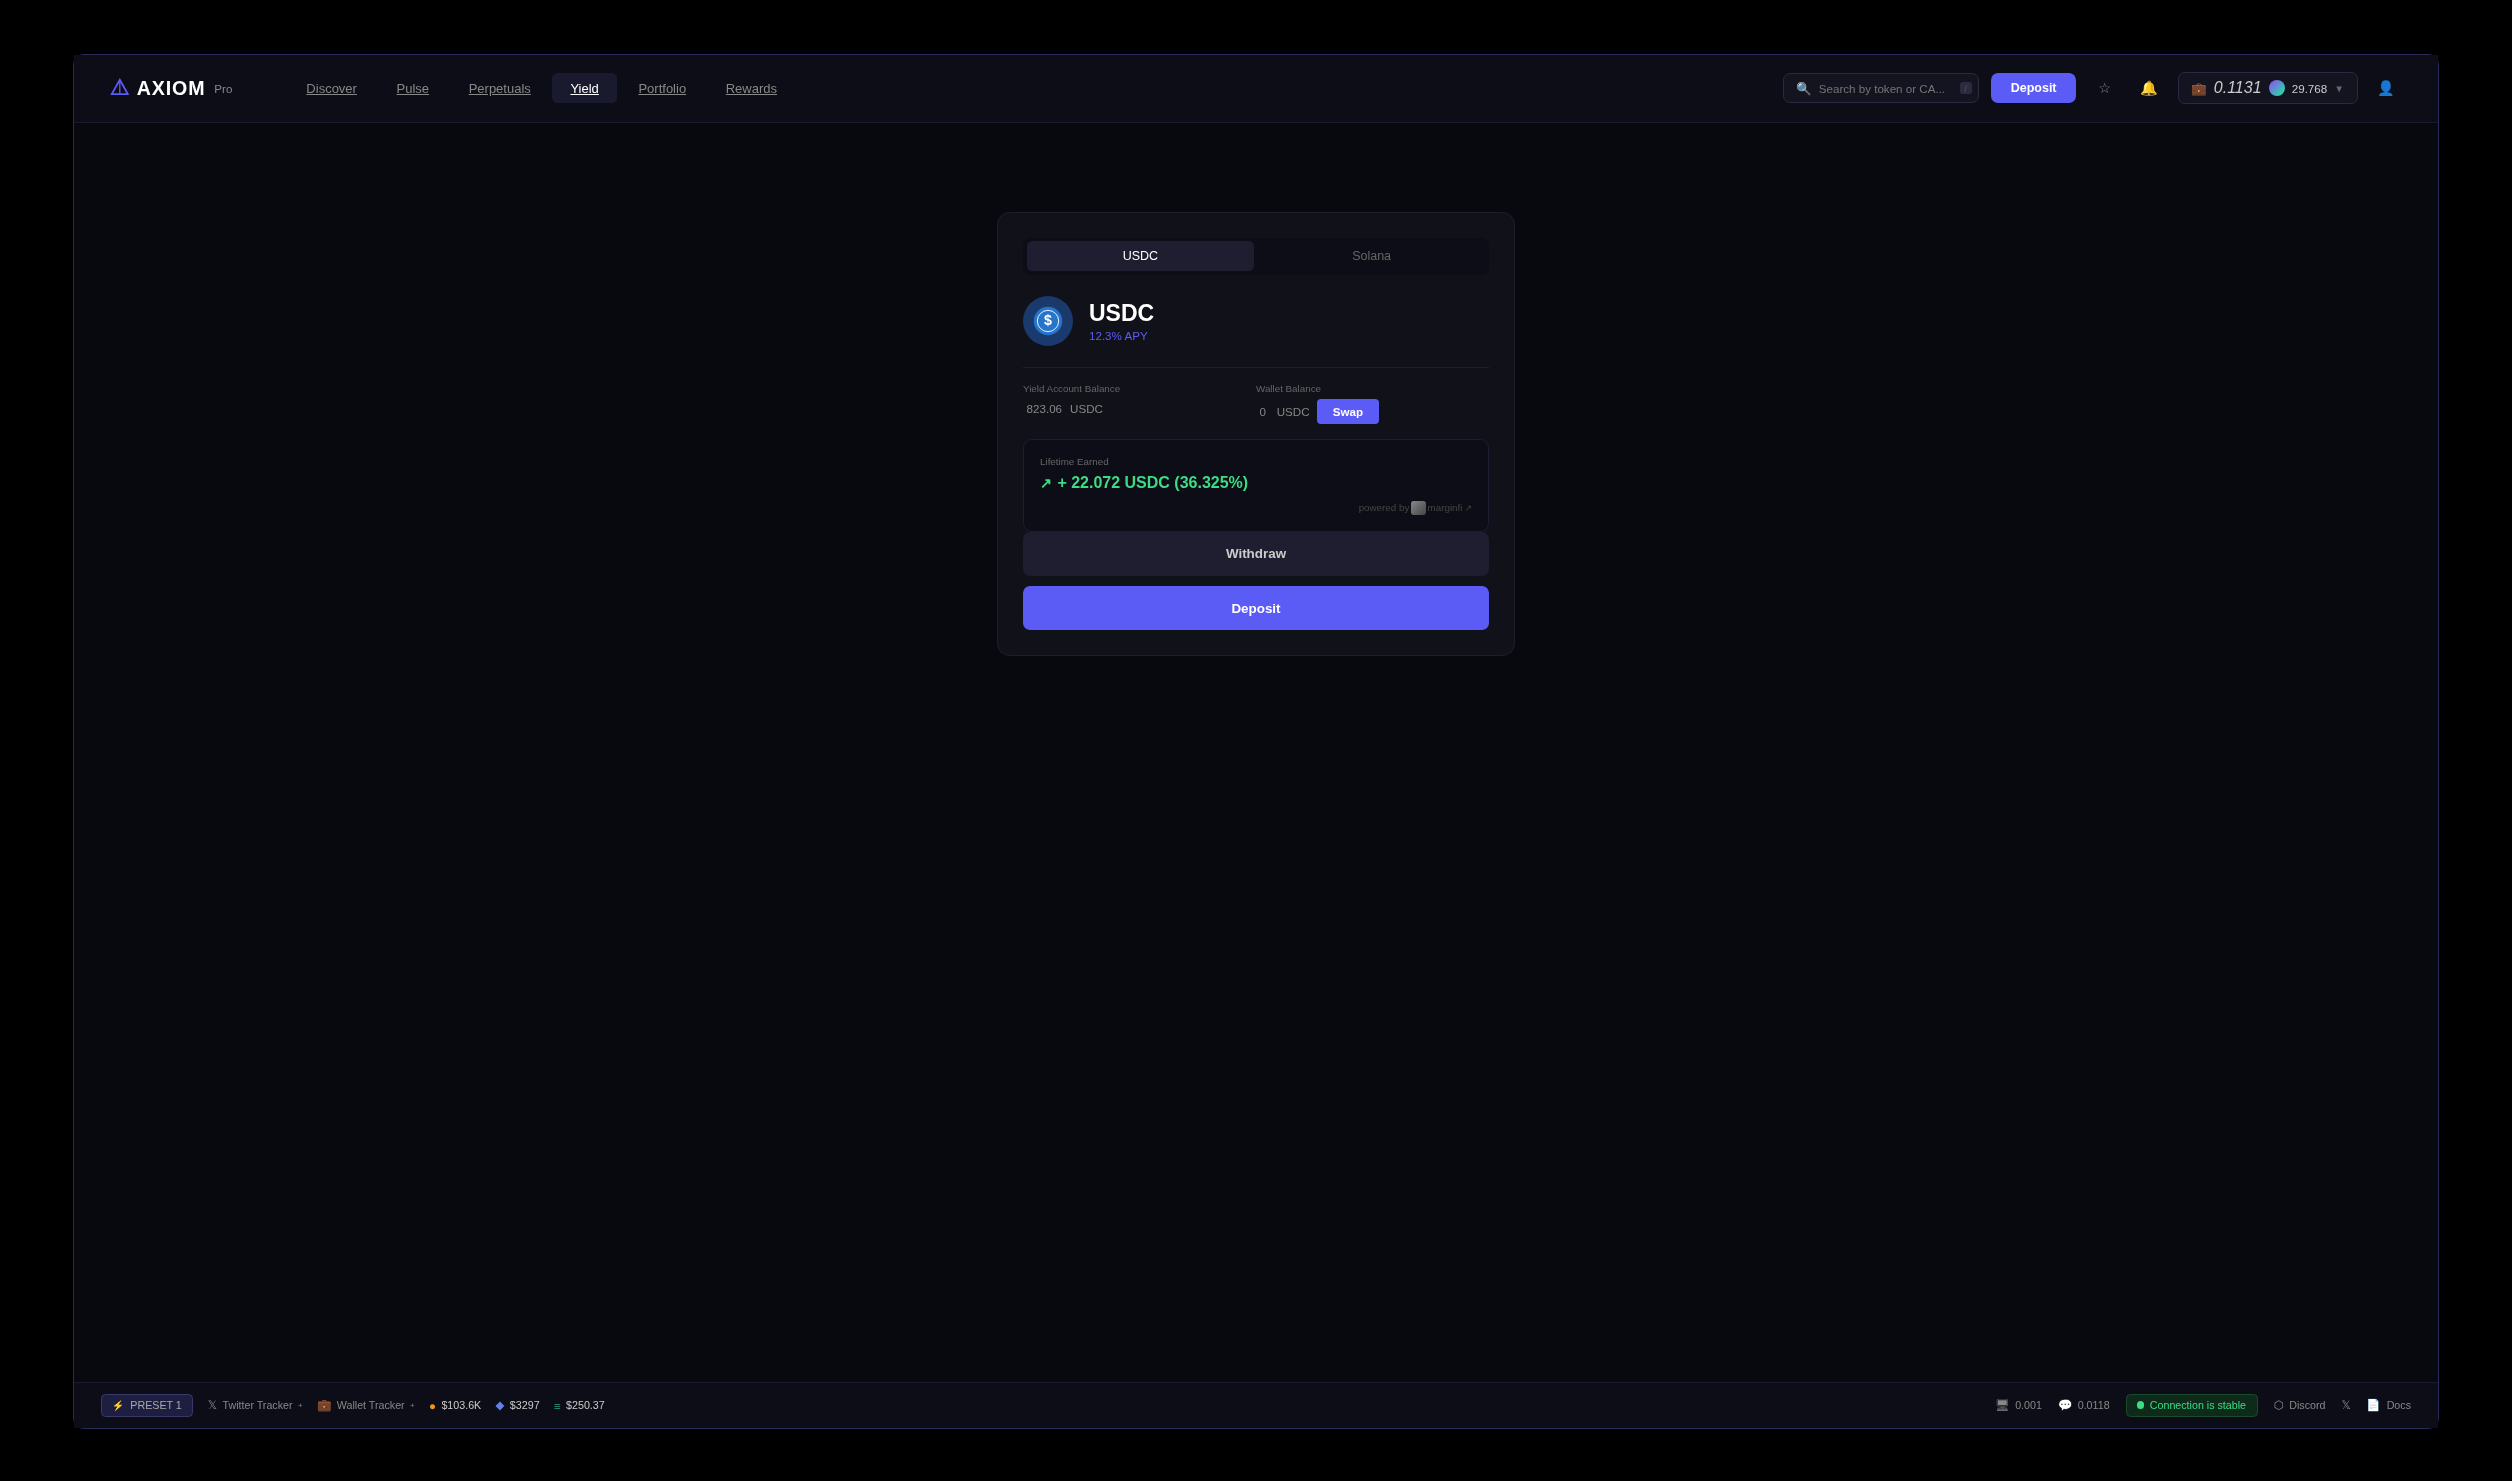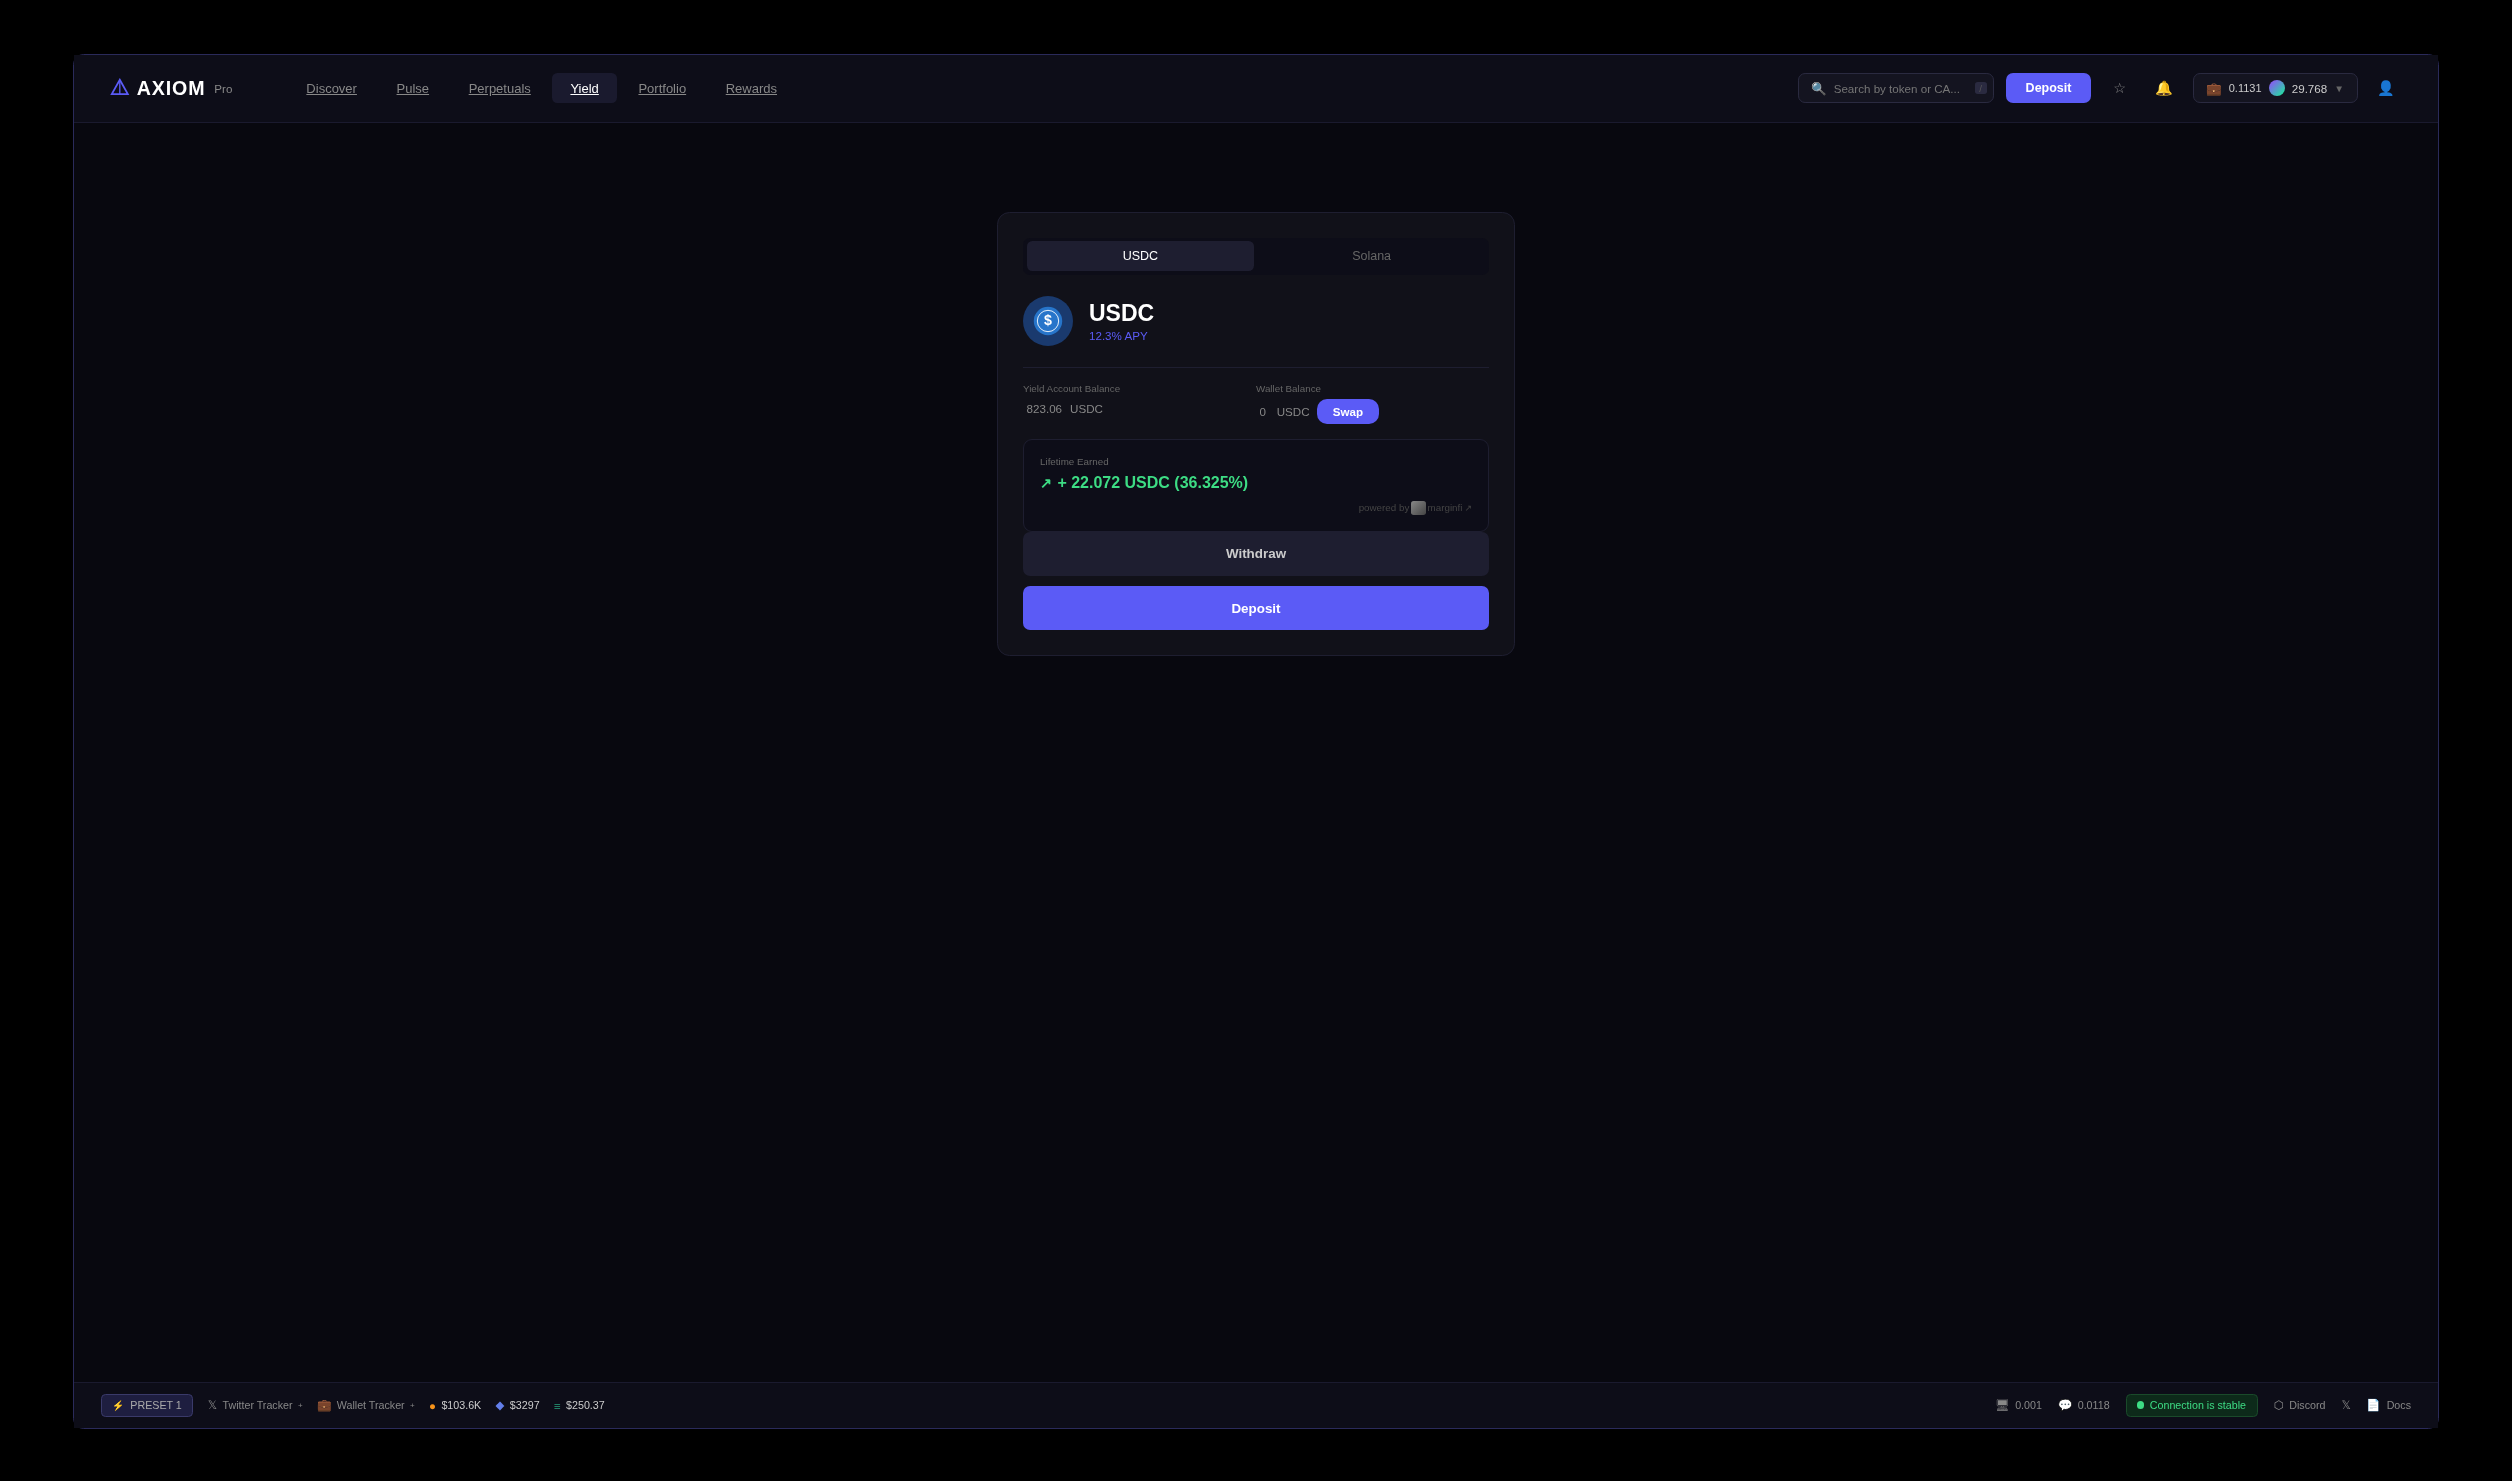--- a/index.html
+++ b/index.html
@@ -237,21 +237,21 @@
     .balance-value span {
       font-size: 11.6px;
       color: #888;
       font-weight: 400;
       margin-left: 3.6px;
     }
     .swap-btn {
       background: #5B5BF6;
       color: #fff;
       border: none;
-      border-radius: 10px;
+      border-radius: 4px;
       padding: 6.2px 16px;
       font-size: 11.6px;
       font-weight: 600;
       cursor: pointer;
       align-self: center;
     }
     .lifetime-box {
       background: #0d0d18;
       border: 0.9px solid #1e1e30;
       border-radius: 9px;
@@ -455,21 +455,21 @@
       </div>
       <button class="deposit-btn">Deposit</button>
       <div class="nav-icon-btn">
         <span>☆</span>
       </div>
       <div class="nav-icon-btn">
         <span>🔔</span>
       </div>
       <div class="balance-info">
         <span style="font-size:12.5px;">💼</span>
-        <span style="font-size:11px; color:#ccc;">0.1131</span>
+        <span style="font-size:16px; color:#ccc;font-style:italic;">0.1131</span>
         <div class="sol-icon"></div>
         <span style="font-size:11.6px; color:#ccc;">29.768</span>
         <span style="color:#666; font-size:9.8px;">▼</span>
       </div>
       <div class="nav-icon-btn">
         <span>👤</span>
       </div>
     </div>
   </nav>
 

